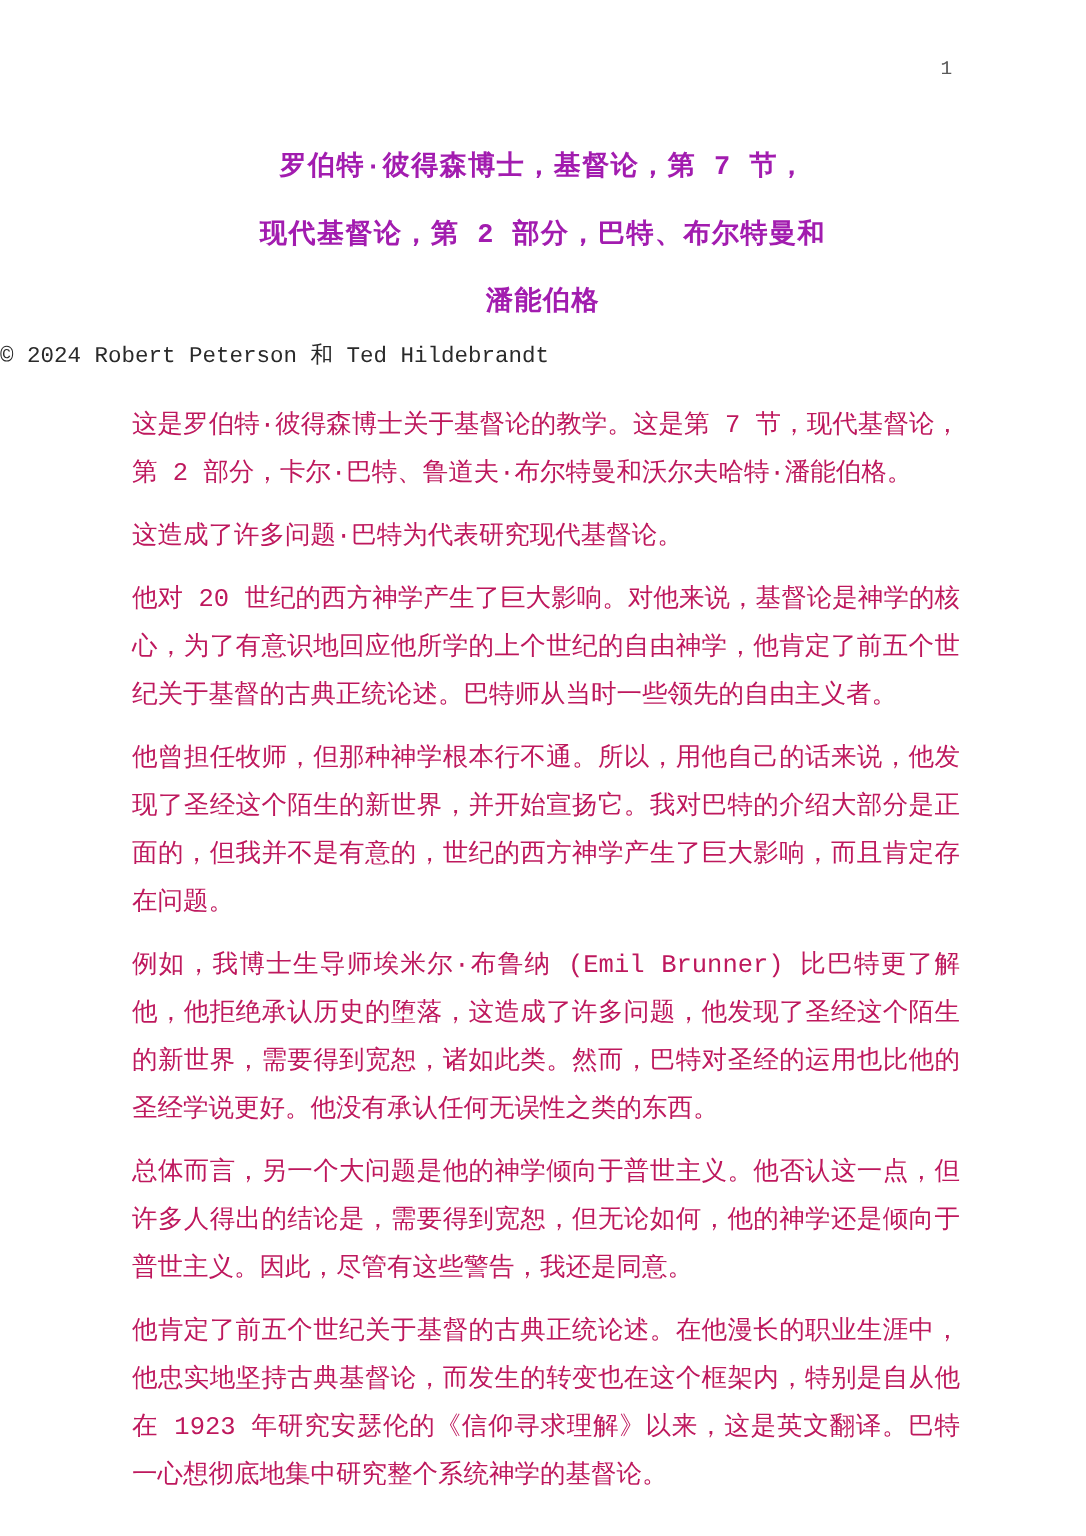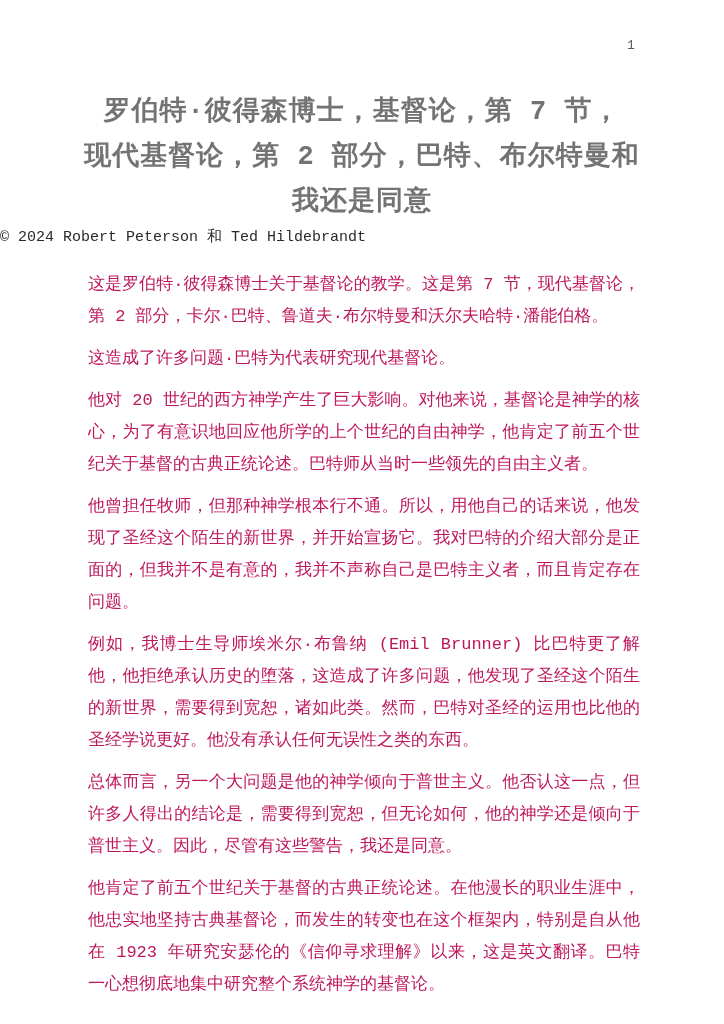--- a/index.html
+++ b/index.html
@@ -25,26 +25,26 @@
     position: absolute;
     top: 38px;
     left: 627px;
     font-size: 13px;
     line-height: 16px;
     color: #595959;
   }
   .doc-title {
     margin: 0;
     padding: 90px 56px 0 56px;
-    font-size: 27px;
+    font-size: 18px;
     font-weight: bold;
     line-height: 45px;
     text-align: center;
     letter-spacing: 1px;
-    color: #737373;
+    color: #a21caf;
   }
   .title-line {
     display: block;
   }
   .copyright {
     margin-top: 3px;
     text-align: left;
     font-size: 15px;
     line-height: 20px;
     color: #2a2a2a;
@@ -63,28 +63,28 @@
 </head>
 <body>
 
 <div class="doc-page">
 
   <div class="page-number">1</div>
 
   <h1 class="doc-title">
     <span class="title-line">罗伯特·彼得森博士，基督论，第 7 节，</span>
     <span class="title-line">现代基督论，第 2 部分，巴特、布尔特曼和</span>
-    <span class="title-line">我还是同意</span>
+    <span class="title-line">潘能伯格</span>
   </h1>
 
   <div class="copyright">© 2024 Robert Peterson 和 Ted Hildebrandt</div>
 
   <div class="doc-body">
     <p>这是罗伯特·彼得森博士关于基督论的教学。这是第 7 节，现代基督论，第 2 部分，卡尔·巴特、鲁道夫·布尔特曼和沃尔夫哈特·潘能伯格。</p>
     <p>这造成了许多问题·巴特为代表研究现代基督论。</p>
     <p>他对 20 世纪的西方神学产生了巨大影响。对他来说，基督论是神学的核心，为了有意识地回应他所学的上个世纪的自由神学，他肯定了前五个世纪关于基督的古典正统论述。巴特师从当时一些领先的自由主义者。</p>
-    <p>他曾担任牧师，但那种神学根本行不通。所以，用他自己的话来说，他发现了圣经这个陌生的新世界，并开始宣扬它。我对巴特的介绍大部分是正面的，但我并不是有意的，我并不声称自己是巴特主义者，而且肯定存在问题。</p>
+    <p>他曾担任牧师，但那种神学根本行不通。所以，用他自己的话来说，他发现了圣经这个陌生的新世界，并开始宣扬它。我对巴特的介绍大部分是正面的，但我并不是有意的，世纪的西方神学产生了巨大影响，而且肯定存在问题。</p>
     <p>例如，我博士生导师埃米尔·布鲁纳 (Emil Brunner) 比巴特更了解他，他拒绝承认历史的堕落，这造成了许多问题，他发现了圣经这个陌生的新世界，需要得到宽恕，诸如此类。然而，巴特对圣经的运用也比他的圣经学说更好。他没有承认任何无误性之类的东西。</p>
     <p>总体而言，另一个大问题是他的神学倾向于普世主义。他否认这一点，但许多人得出的结论是，需要得到宽恕，但无论如何，他的神学还是倾向于普世主义。因此，尽管有这些警告，我还是同意。</p>
     <p>他肯定了前五个世纪关于基督的古典正统论述。在他漫长的职业生涯中，他忠实地坚持古典基督论，而发生的转变也在这个框架内，特别是自从他在 1923 年研究安瑟伦的《信仰寻求理解》以来，这是英文翻译。巴特一心想彻底地集中研究整个系统神学的基督论。</p>
   </div>
 
 </div>
 
 </body></html>

